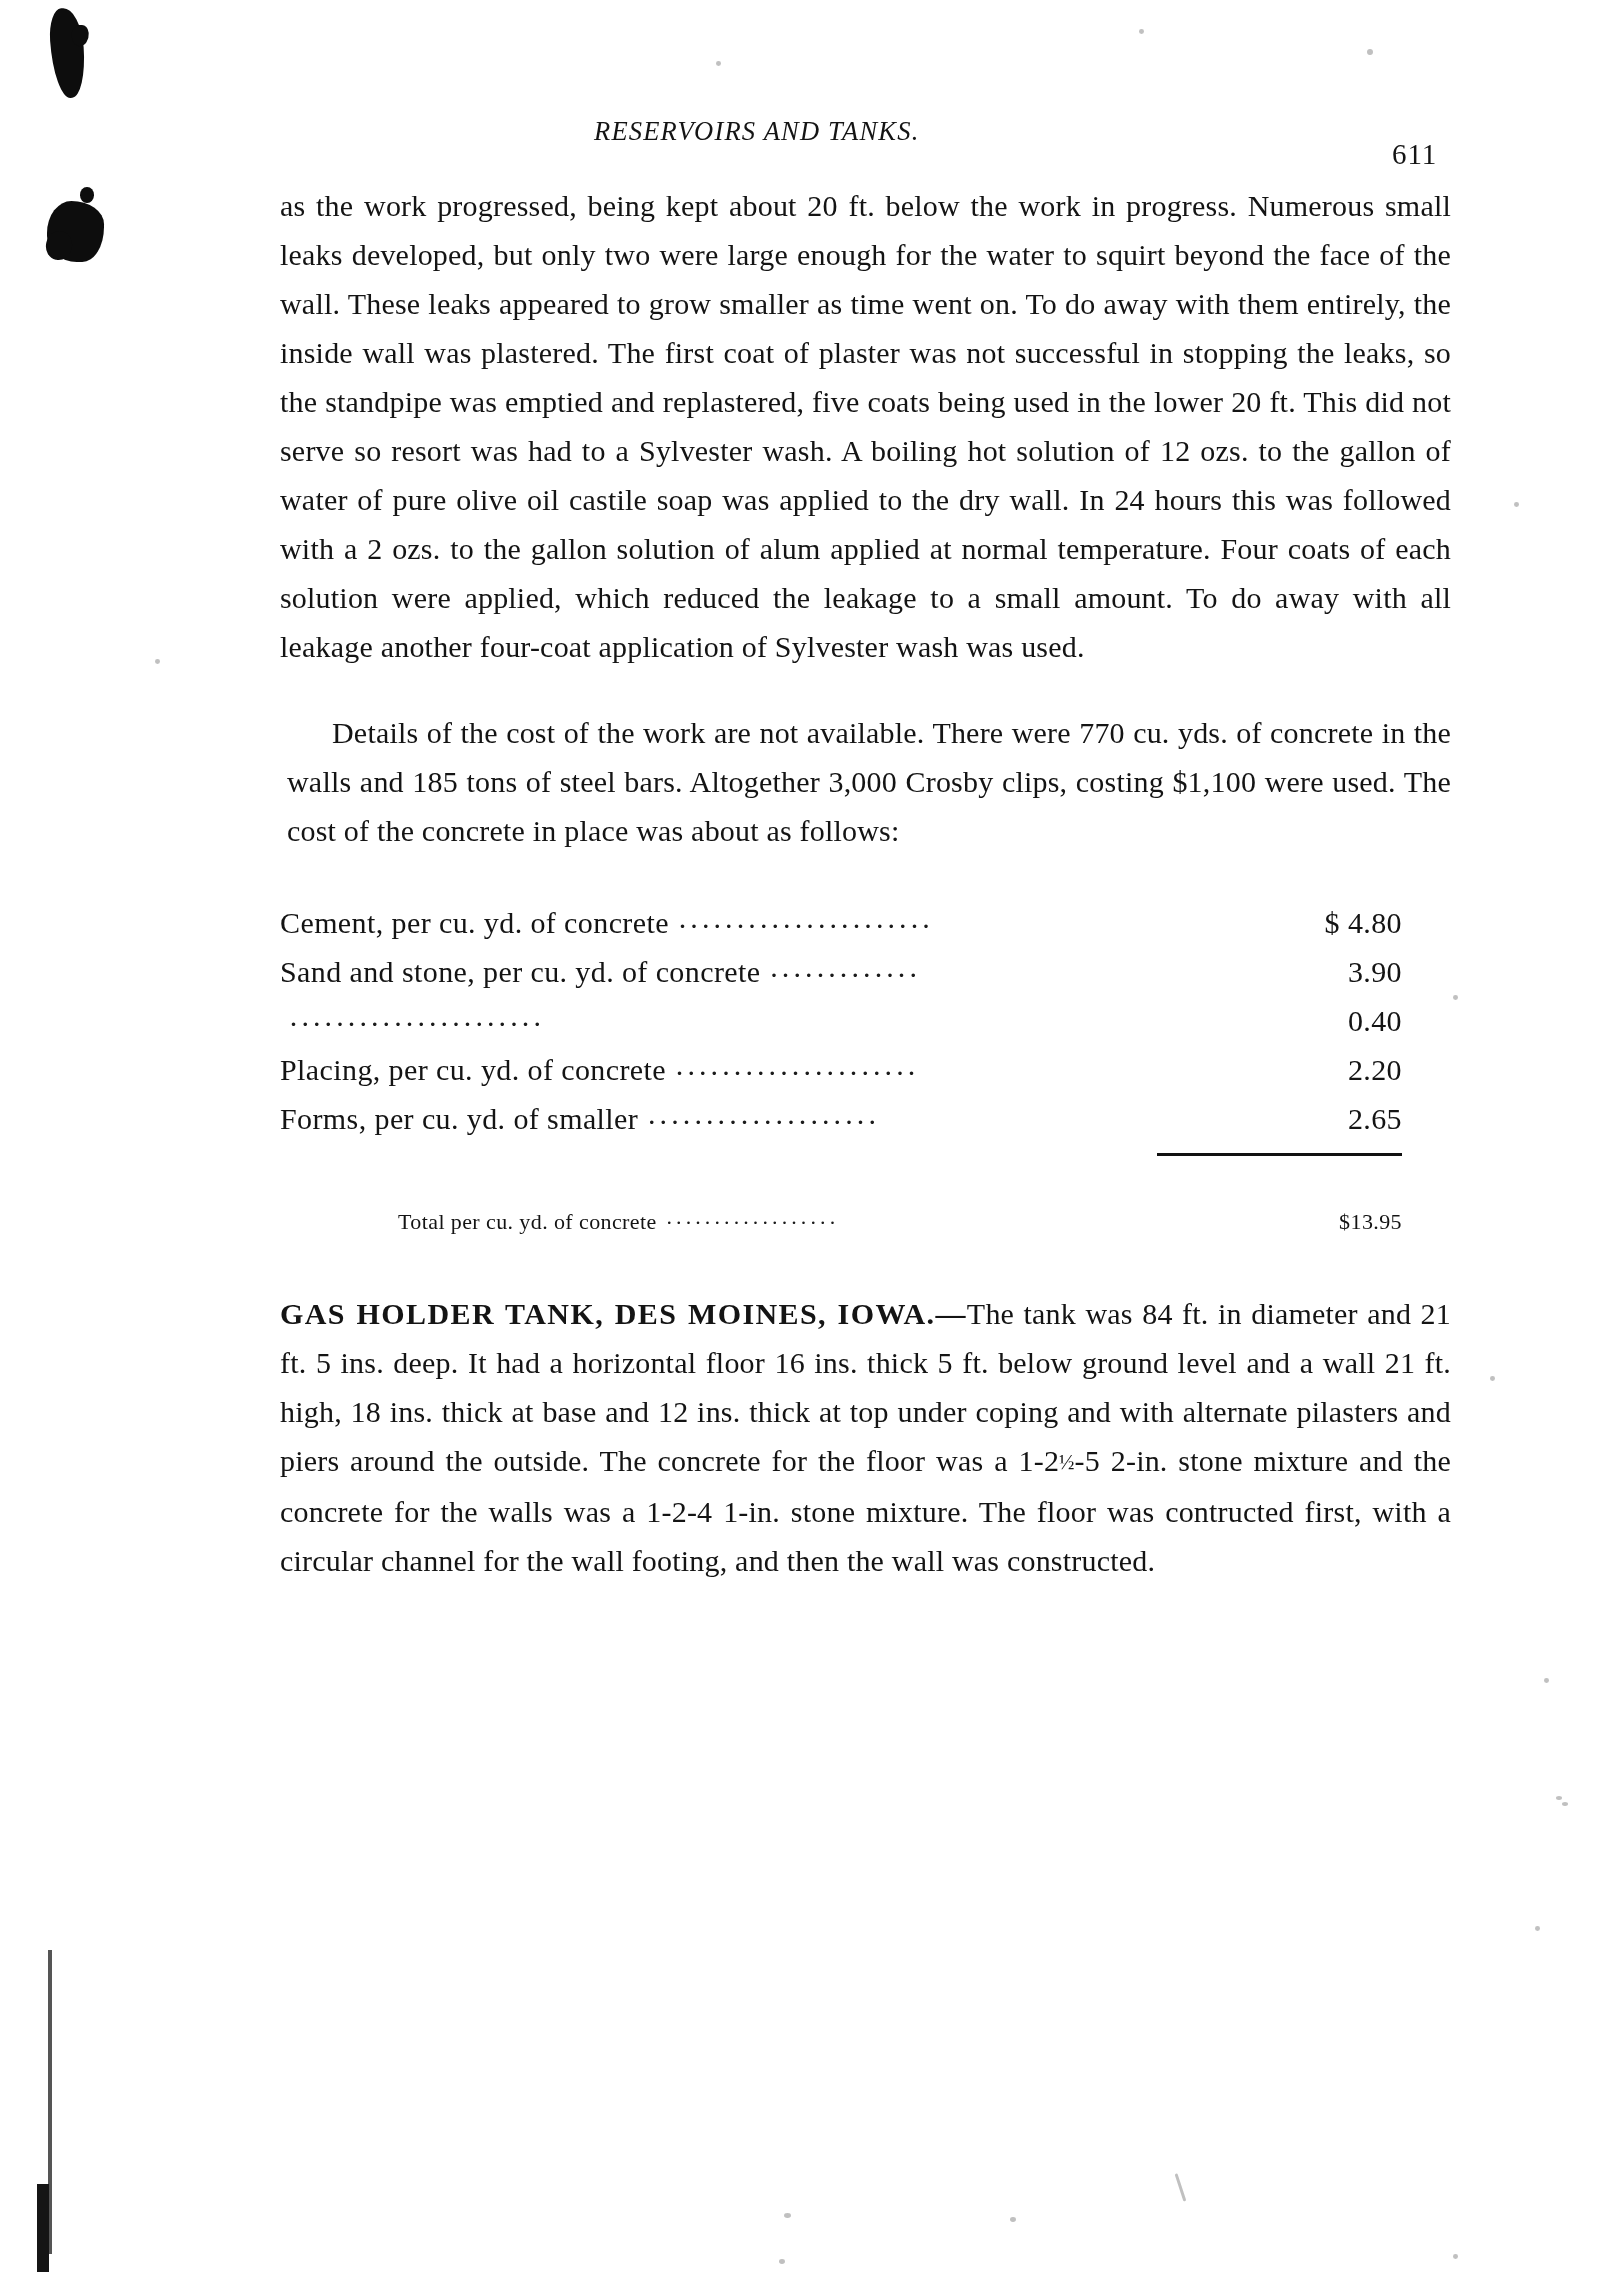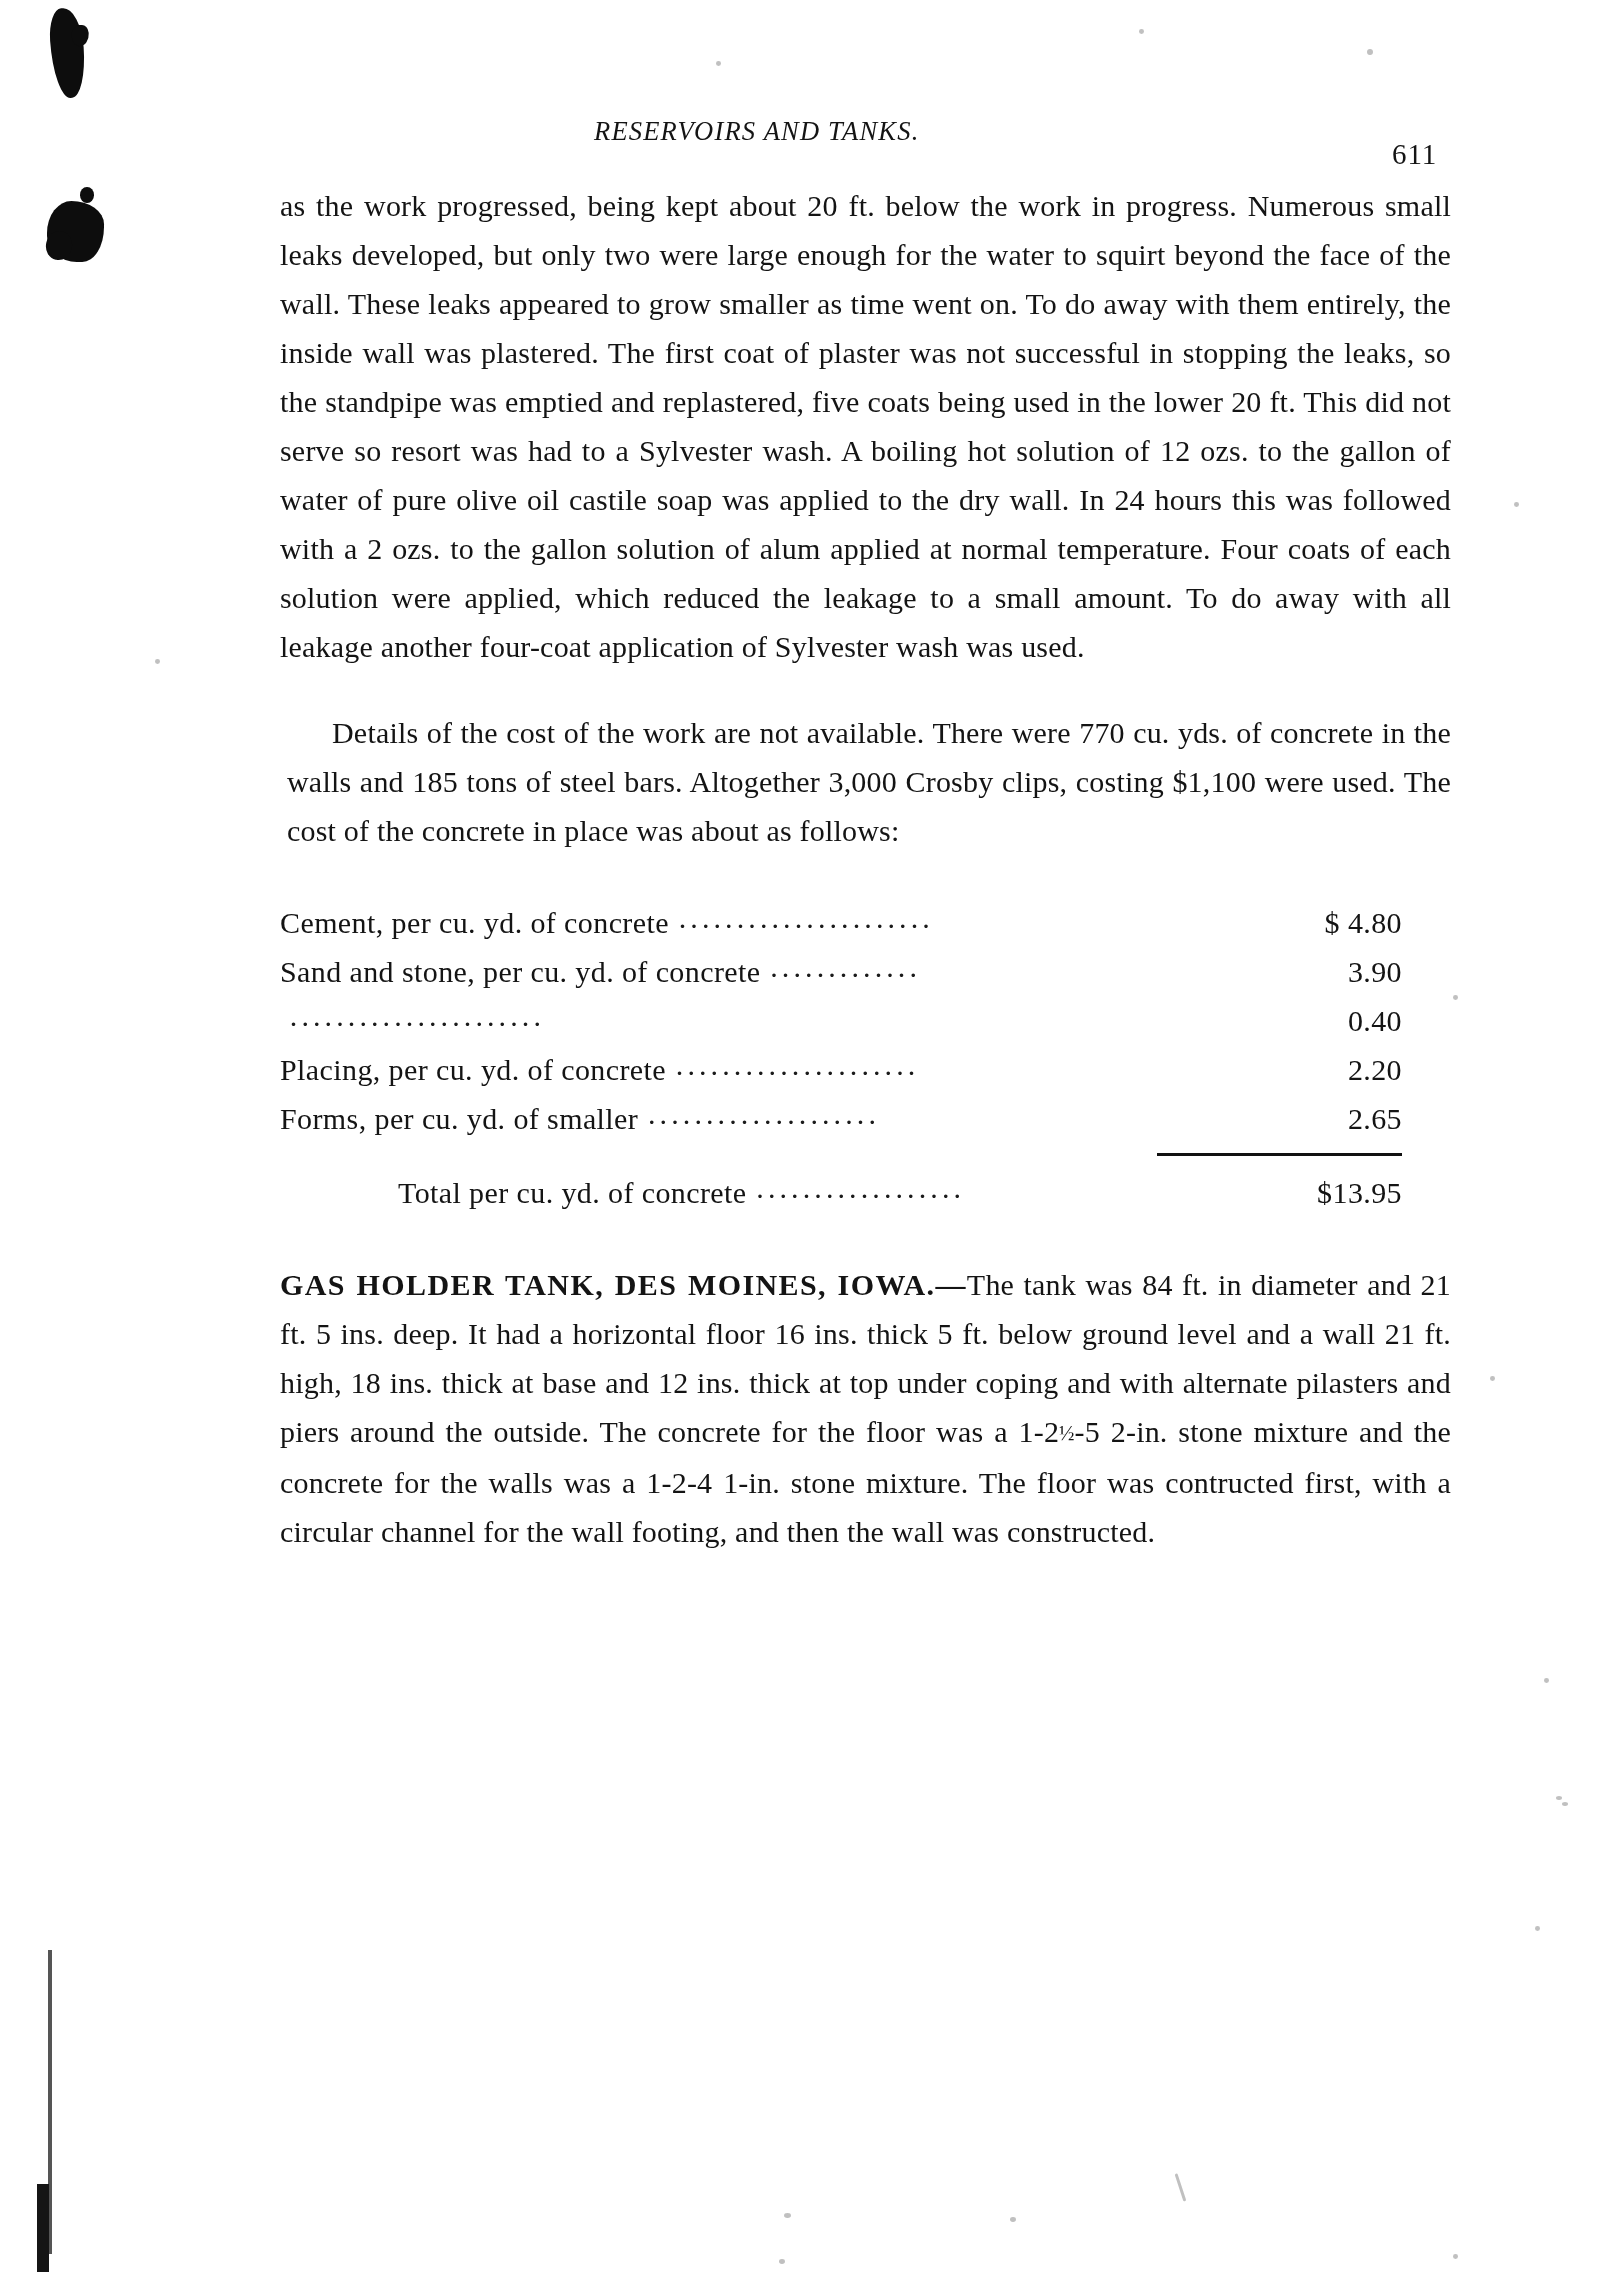--- a/index.html
+++ b/index.html
@@ -159,22 +159,22 @@
     margin: 9.8px 0 0 auto;
     width: 245px;
     height: 2.9px;
     background: #111;
   }
 
   .total-row {
     display: flex;
     align-items: flex-end;
     white-space: nowrap;
-    font-size: 30px;
-    margin-top: 12px;
+    font-size: 22px;
+    margin-top: 41px;
     padding-left: 118px;
   }
   .total-row .cost-leader { letter-spacing: 4.1px; }
 
   .section {
     margin-top: 43px;
   }
   .section-head {
     font-weight: bold;
     letter-spacing: 1.4px;

